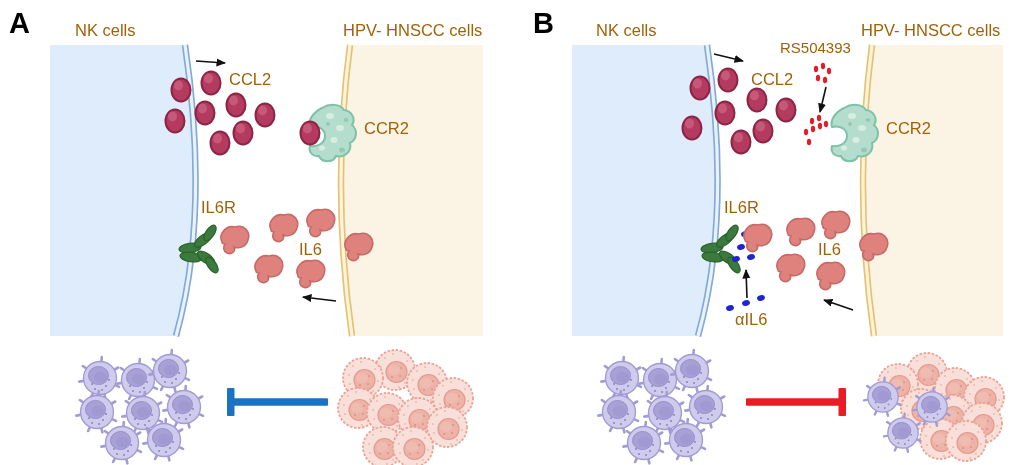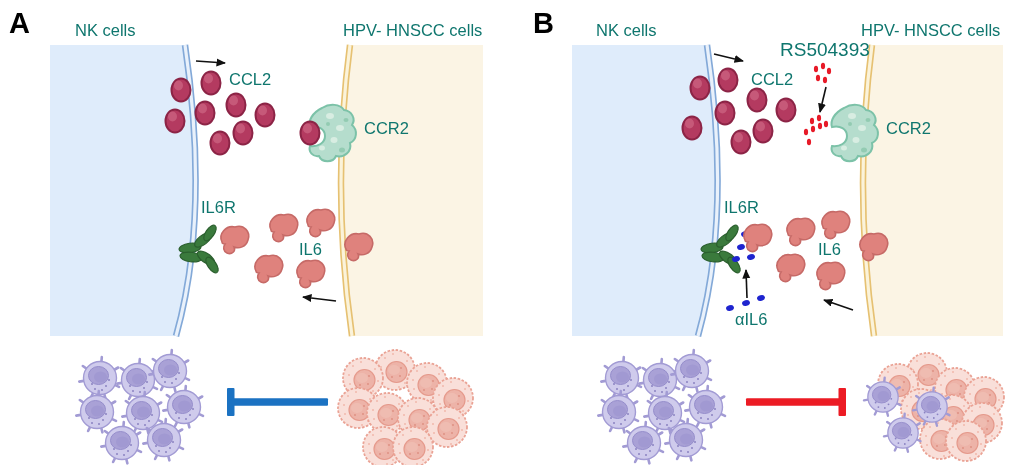--- a/index.html
+++ b/index.html
@@ -1,21 +1,21 @@
 <!DOCTYPE html>
 <html><head>
 <meta charset="utf-8">
 <style>
   html,body{margin:0;padding:0;background:#ffffff;}
   #fig{position:relative;width:1019px;height:465px;background:#ffffff;overflow:hidden;
        font-family:"Liberation Sans",sans-serif;}
   #fig svg{position:absolute;left:0;top:0;}
-  .lbl{position:absolute;color:#0f766e;font-size:16.5px;line-height:1.1;white-space:nowrap;}
+  .lbl{position:absolute;color:#a16207;font-size:16.5px;line-height:1.1;white-space:nowrap;}
   .panel-letter{font-size:29px;font-weight:bold;color:#000;}
-  .small{font-size:19px;}
+  .small{font-size:15px;}
 </style>
 </head>
 <body>
 
 <div id="fig">
 <svg width="1019" height="465" viewBox="0 0 1019 465">
   <defs>
     <marker id="ah" markerWidth="11" markerHeight="9" refX="8.5" refY="4" orient="auto" markerUnits="userSpaceOnUse">
       <path d="M0,0 L9.5,4 L0,8 z" fill="#111"></path>
     </marker>

